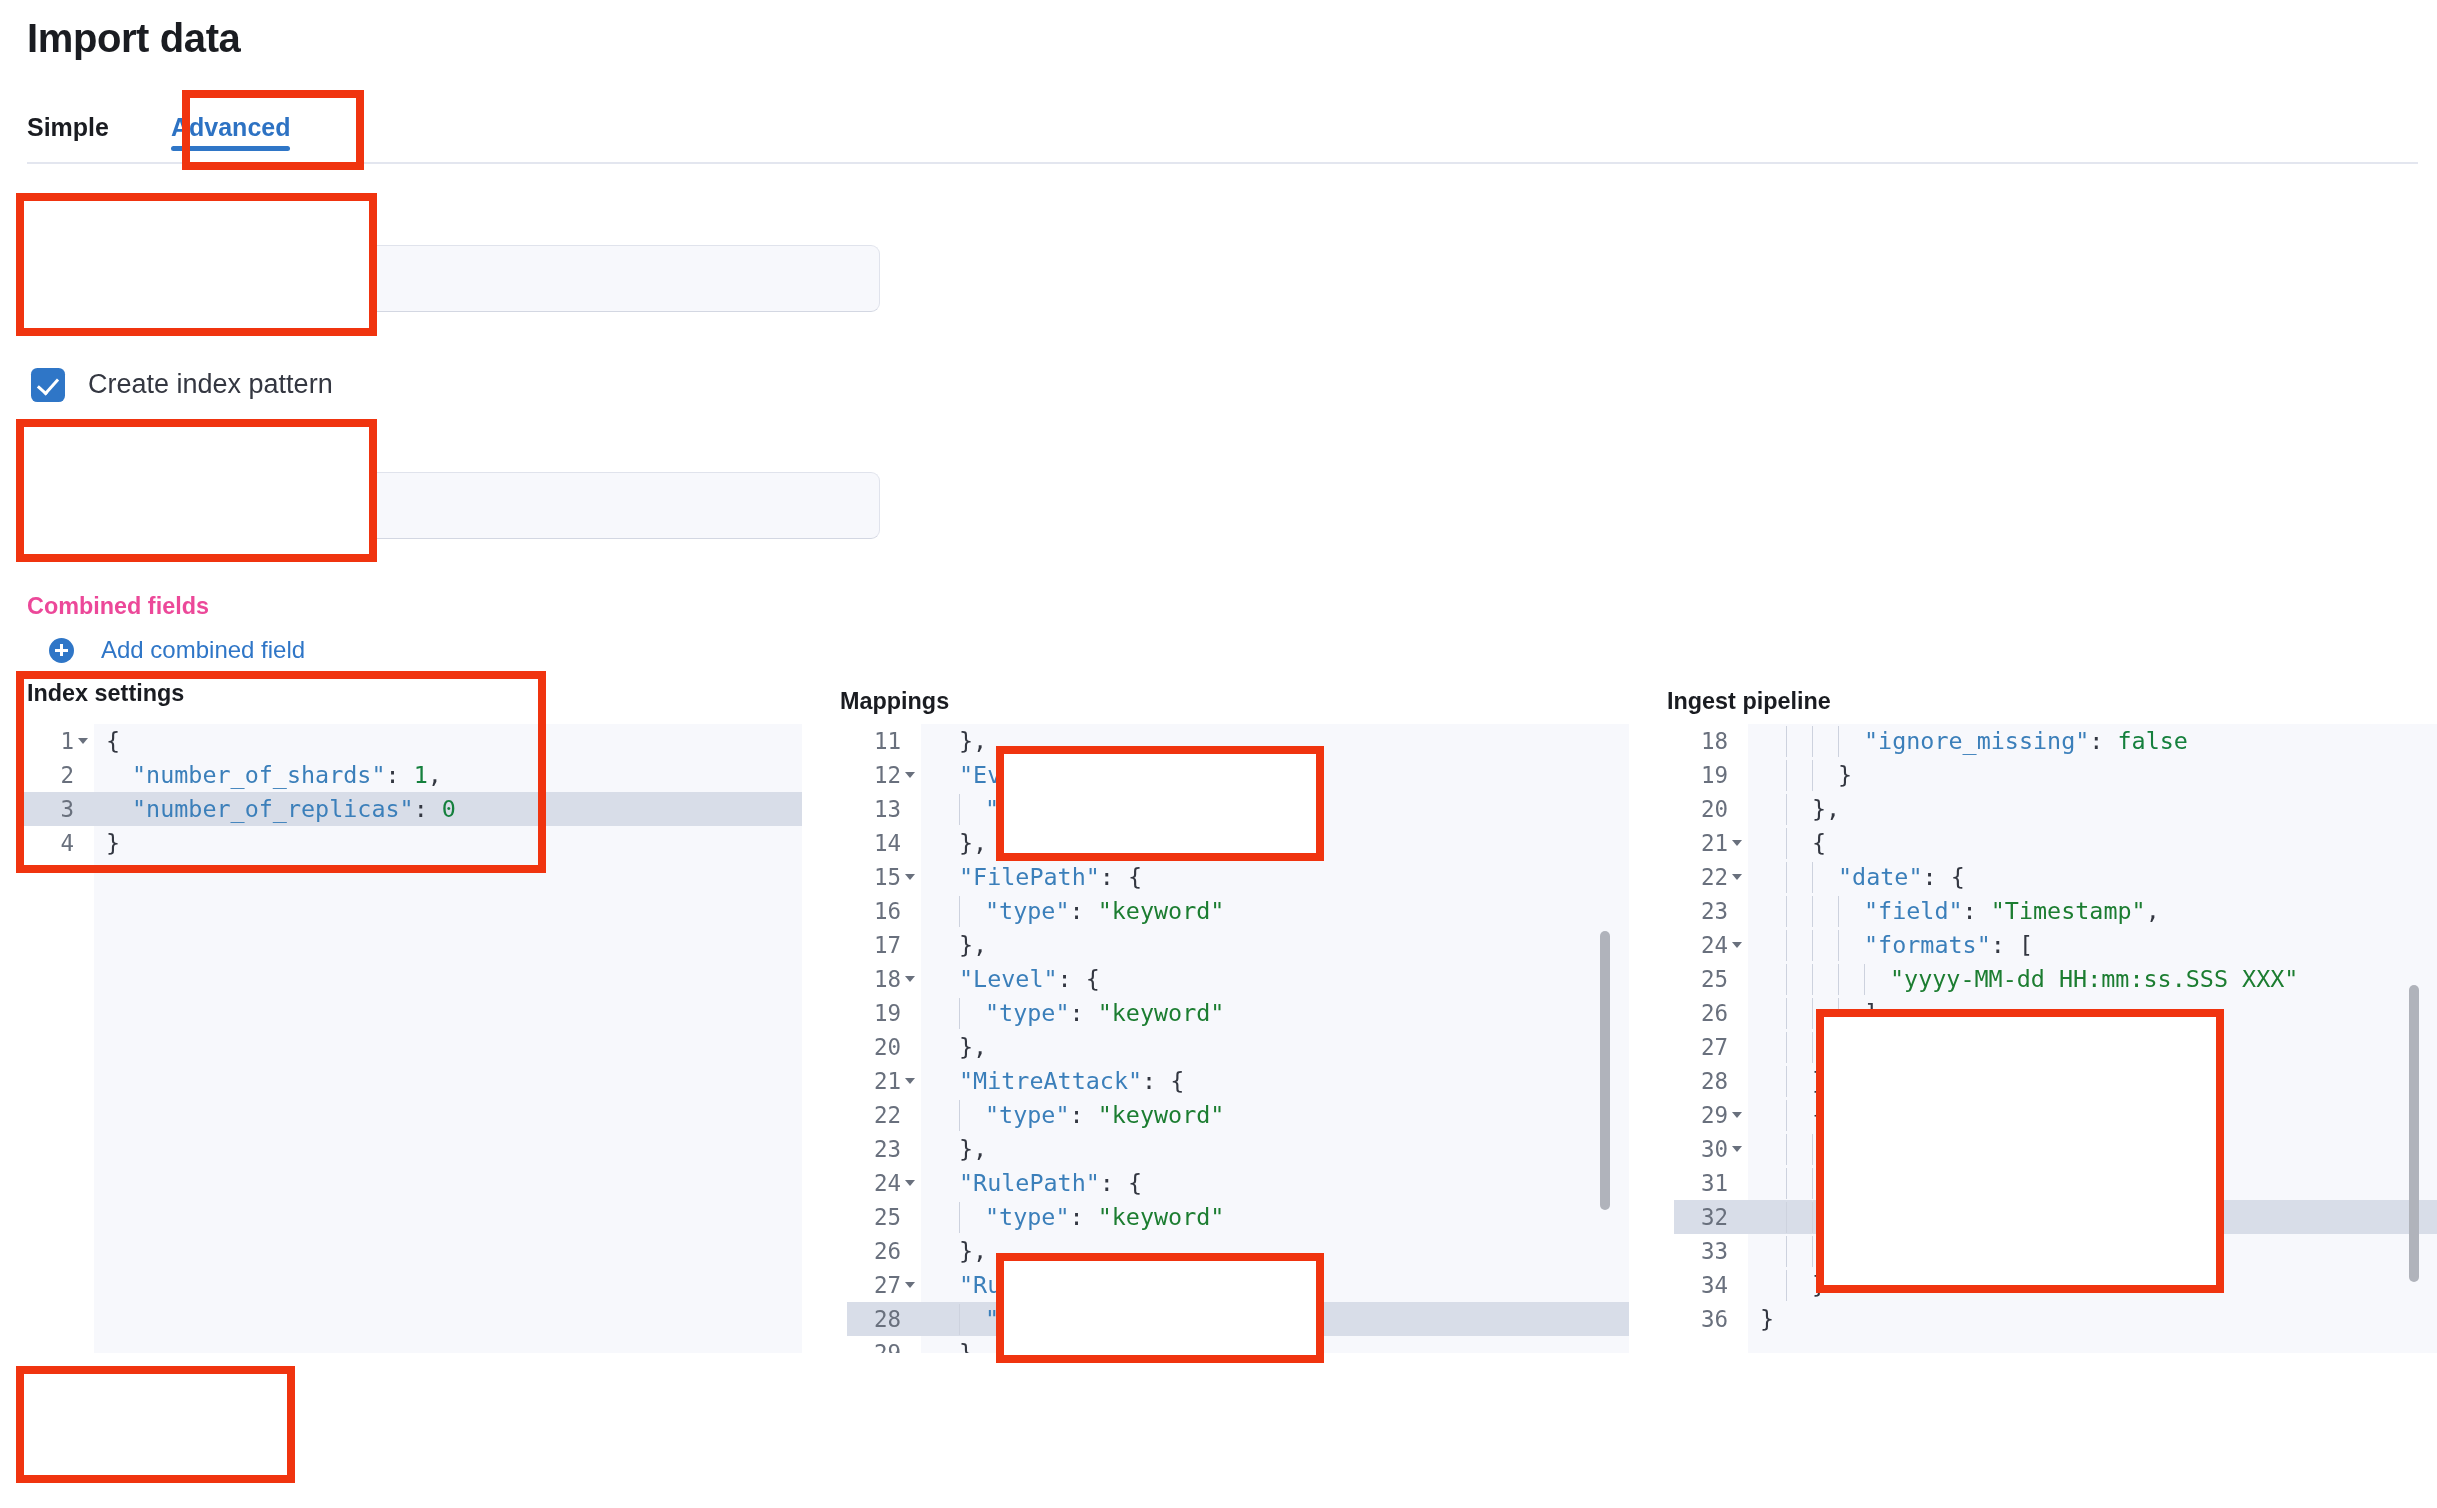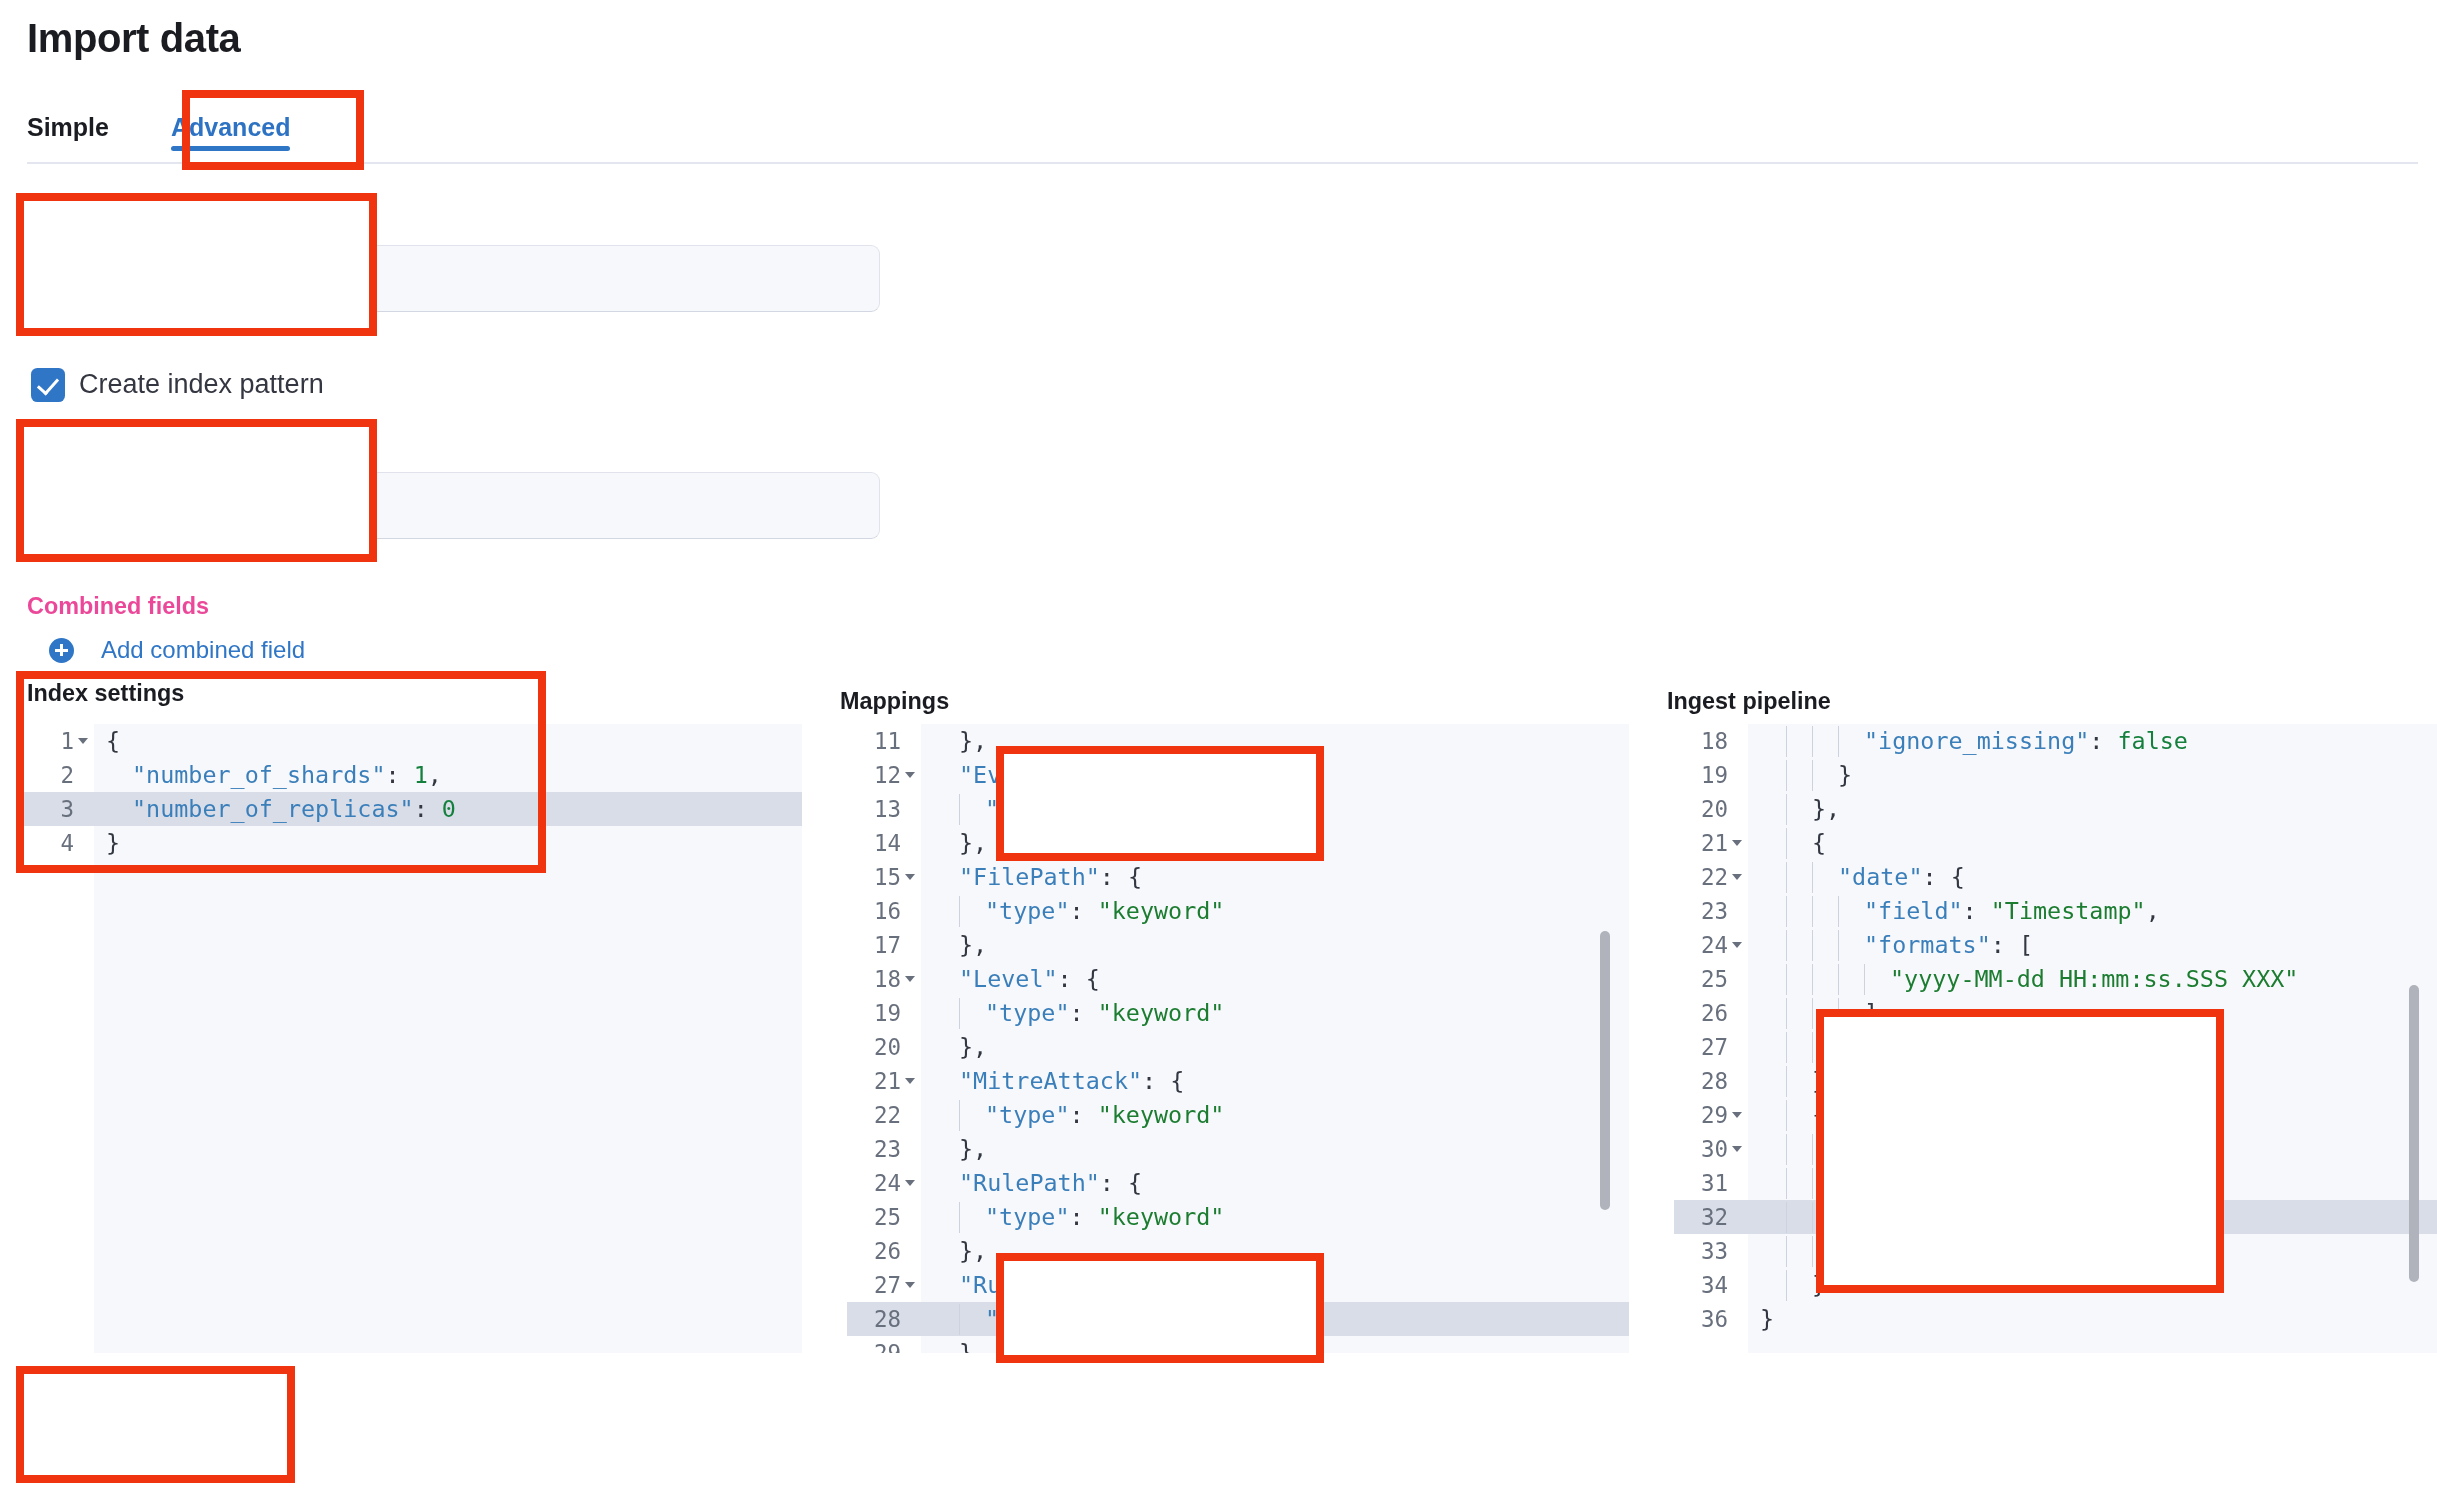--- a/index.html
+++ b/index.html
@@ -101,21 +101,21 @@
   .checkbox::after {
     content: "";
     position: absolute;
     left: 10.8px; top: 6.3px;
     width: 9px; height: 17px;
     border: solid #ffffff;
     border-width: 0 3.6px 3.6px 0;
     transform: rotate(42deg);
   }
   .checkbox-label {
-    margin-left: 14px;
+    margin-left: 23px;
     font-size: 27px;
     color: #343741;
     white-space: nowrap;
   }
 
   
   .combined-title {
     position: absolute;
     left: 27px; top: 593px;
     font-size: 23.4px;

